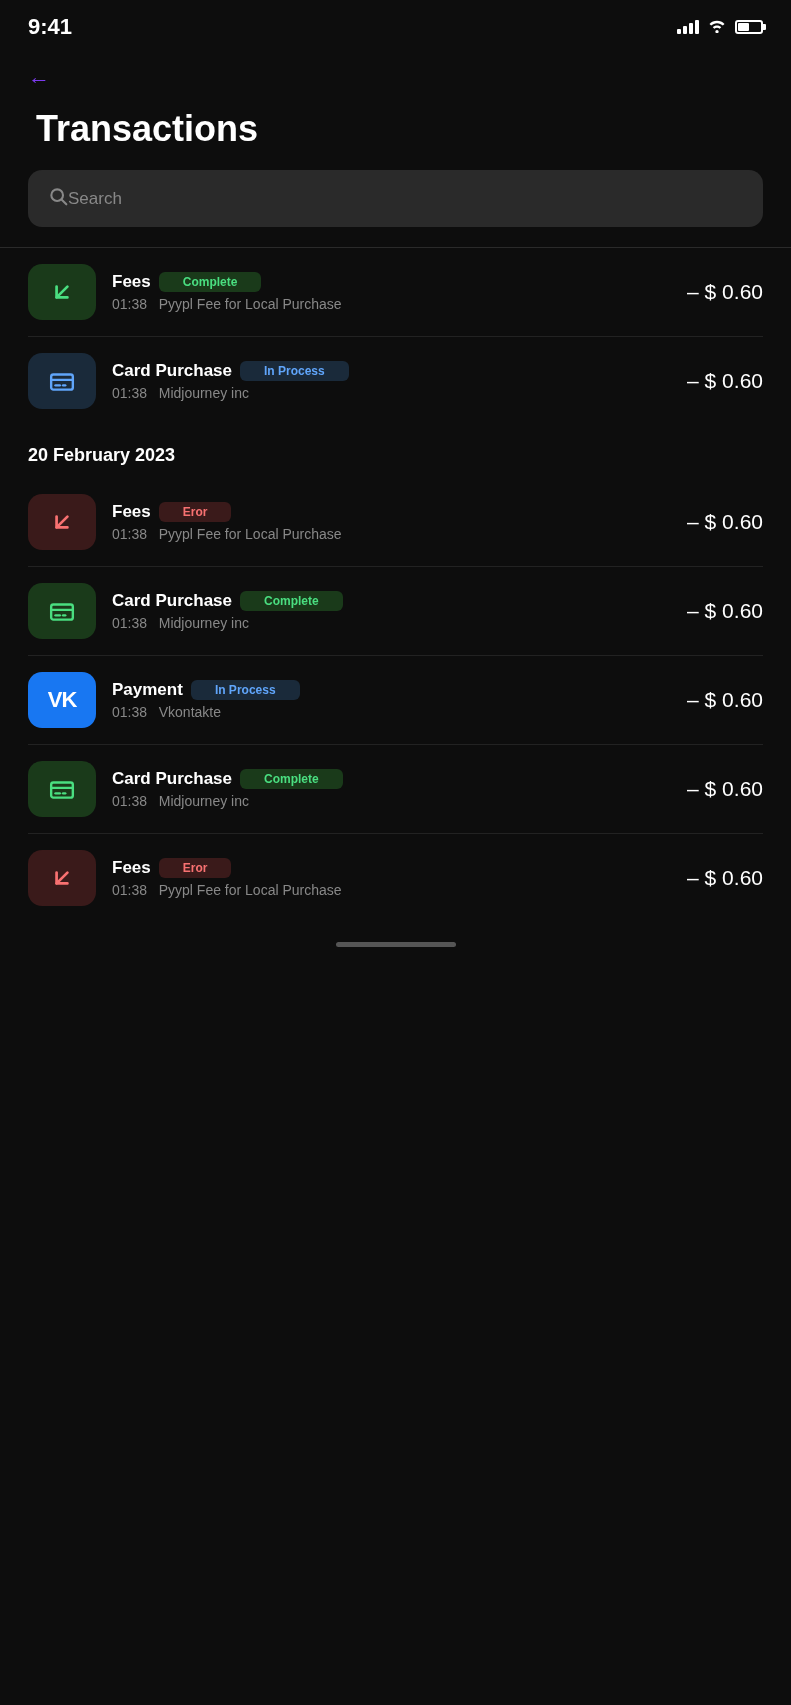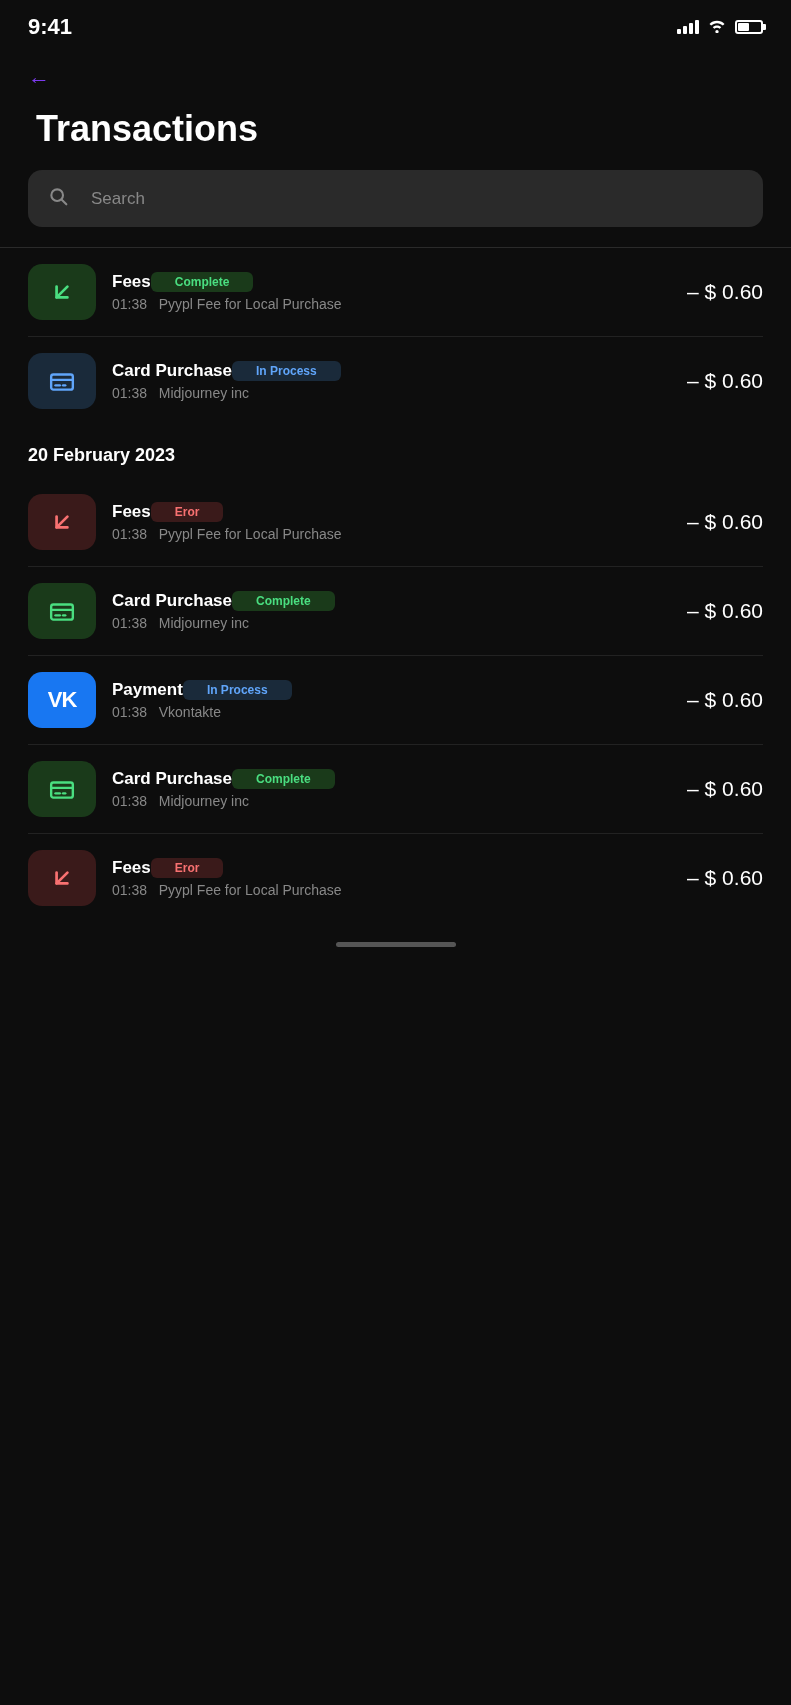--- a/index.html
+++ b/index.html
@@ -94,21 +94,21 @@
     
     .search-container {
       padding: 0 28px 20px 28px;
     }
     .search-bar {
       background: #2a2a2a;
       border-radius: 14px;
       display: flex;
       align-items: center;
       padding: 16px 20px;
-      gap: 23px;
+      gap: 0;
     }
     .search-icon-wrap {
       color: #888;
       font-size: 18px;
     }
     .search-input-text {
       color: #888;
       font-size: 17px;
     }
 
@@ -148,21 +148,21 @@
     .icon-blue-dark { background: #1a2a3a; }
     .icon-red-dark { background: #3a1a1a; }
     .icon-blue-bright { background: #1877f2; border-radius: 14px; }
 
     .transaction-info {
       flex: 1;
     }
     .transaction-title-row {
       display: flex;
       align-items: center;
-      gap: 0;
+      gap: 8px;
       margin-bottom: 4px;
     }
     .transaction-title {
       font-size: 17px;
       font-weight: 600;
       color: #fff;
     }
     .badge {
       font-size: 12px;
       font-weight: 600;

